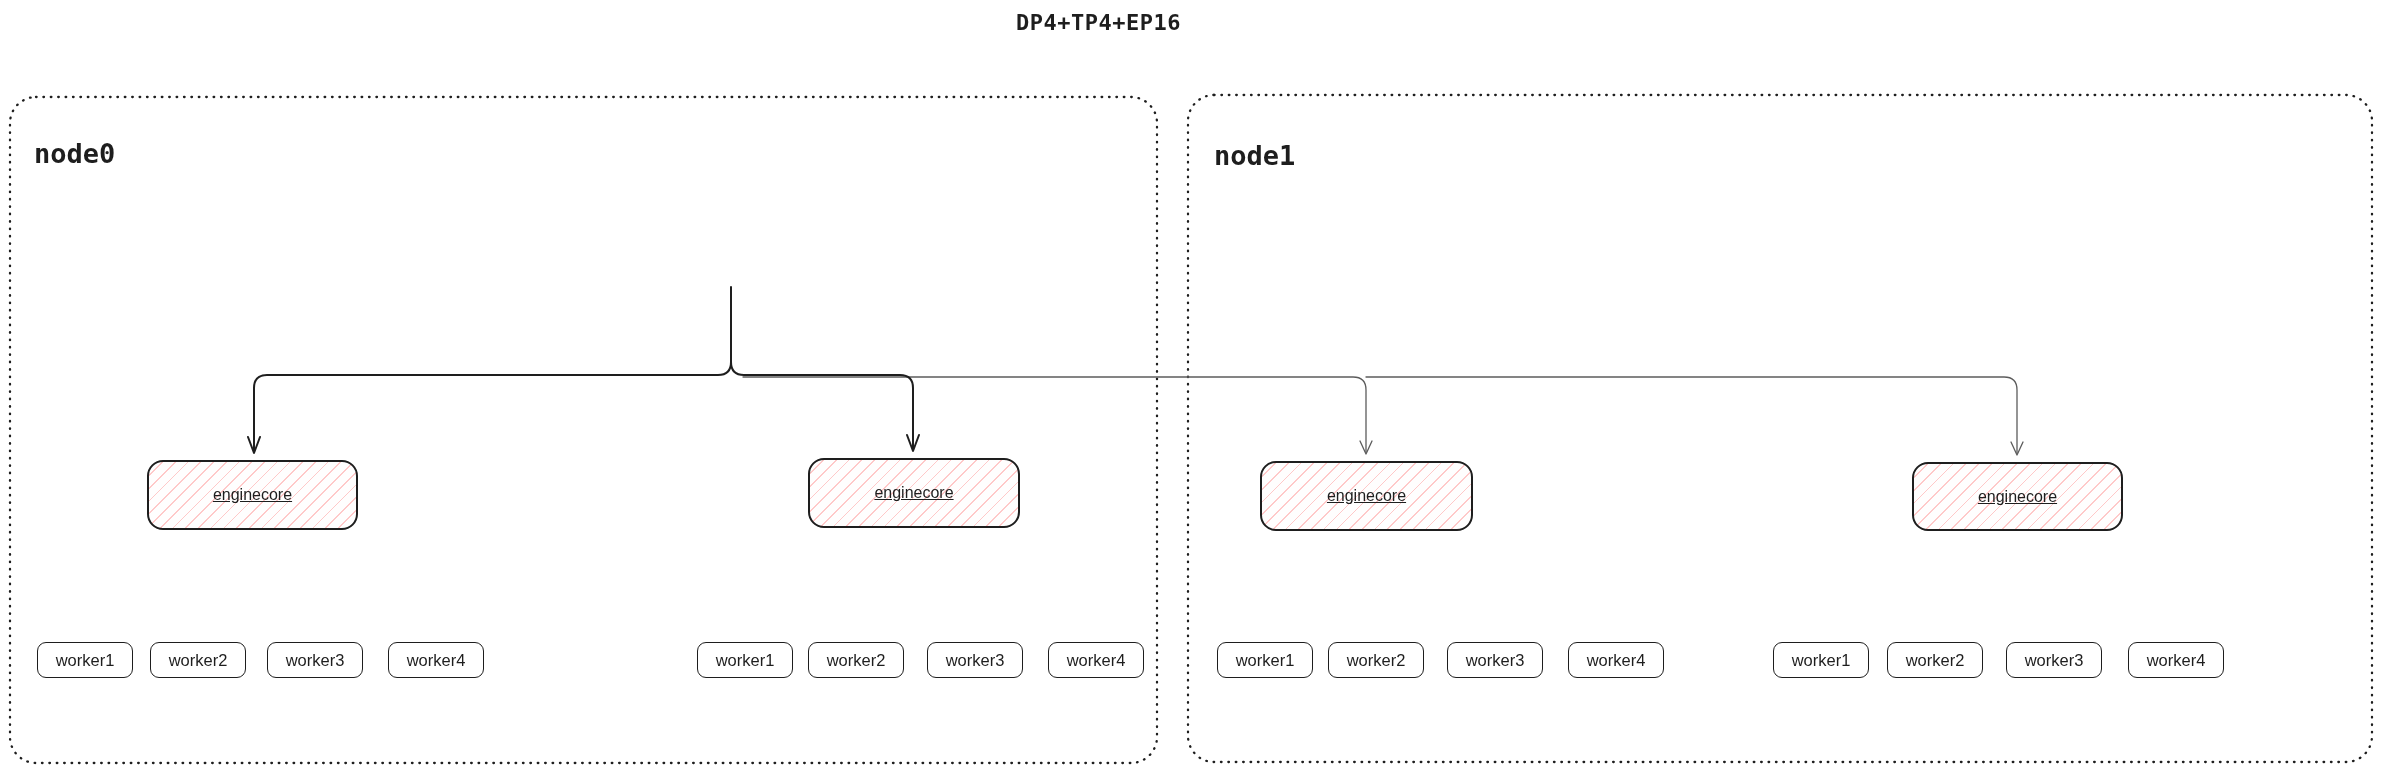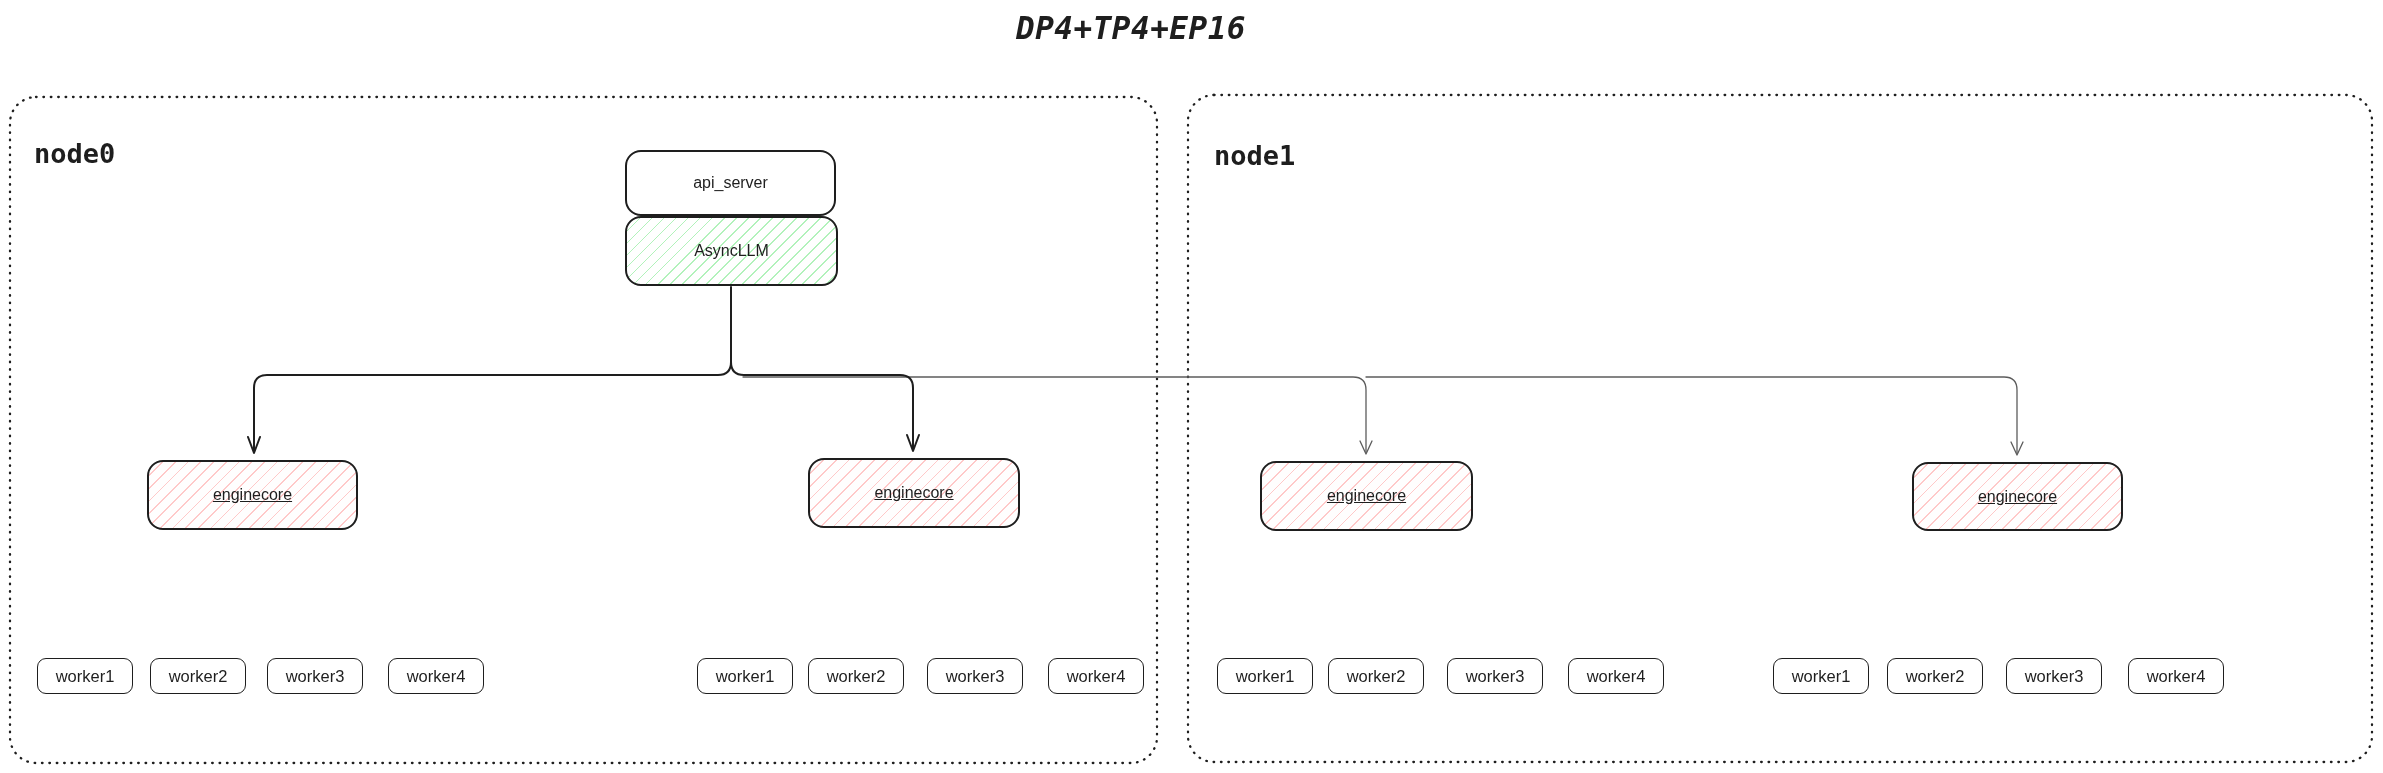--- a/index.html
+++ b/index.html
@@ -21,24 +21,23 @@
   }
   .mono {
     font-family: "DejaVu Sans Mono", monospace;
     font-weight: bold;
     color: var(--ink);
   }
   .diagram-title {
     position: absolute;
     left: 1016px;
     top: 10px;
-    font-size: 31px;
+    font-size: 22px;
     letter-spacing: 0.5px;
     white-space: nowrap;
-    font-style: italic;
   }
   .node-label {
     position: absolute;
     font-size: 27px;
     white-space: nowrap;
   }
   svg.overlay {
     position: absolute;
     inset: 0;
     width: 2383px;
@@ -98,21 +97,20 @@
     height: 36px;
     border: 1.8px solid var(--ink);
     border-radius: 9px;
     background: #ffffff;
     display: flex;
     align-items: center;
     justify-content: center;
     font-size: 16.5px;
     color: var(--ink);
     white-space: nowrap;
-    margin-top: 16px;
   }
 </style>
 </head>
 <body>
 
 <div class="canvas">
 
   <svg class="overlay" viewBox="0 0 2383 773" aria-hidden="true">
 
     <rect class="node-border" x="10" y="97" width="1147" height="666" rx="26"></rect>
@@ -128,26 +126,20 @@
     <polyline class="ln" points="248,437 254,453 260,437"></polyline>
     <path class="ln" d="M 731 362 Q 731 375 744 375 H 900 Q 913 375 913 388 V 449"></path>
     <polyline class="ln" points="907,435 913,451 919,435"></polyline>
   </svg>
 
   <div class="diagram-title mono">DP4+TP4+EP16</div>
 
   <div class="node-label mono" style="left:34px; top:138px;">node0</div>
   <div class="node-label mono" style="left:1214px; top:140px;">node1</div>
 
-  <div class="box" style="left:625px; top:150px; width:211px; height:66px;">
-    <span>api_server</span>
-  </div>
-  <div class="box hatch-green" style="left:625px; top:216px; width:213px; height:70px;">
-    <span>AsyncLLM</span>
-  </div>
 
   <div class="box hatch-red" style="left:147px; top:460px; width:211px; height:70px;">
     <span>enginecore</span>
   </div>
   <div class="box hatch-red" style="left:808px; top:458px; width:212px; height:70px;">
     <span>enginecore</span>
   </div>
   <div class="box hatch-red" style="left:1260px; top:461px; width:213px; height:70px;">
     <span>enginecore</span>
   </div>

